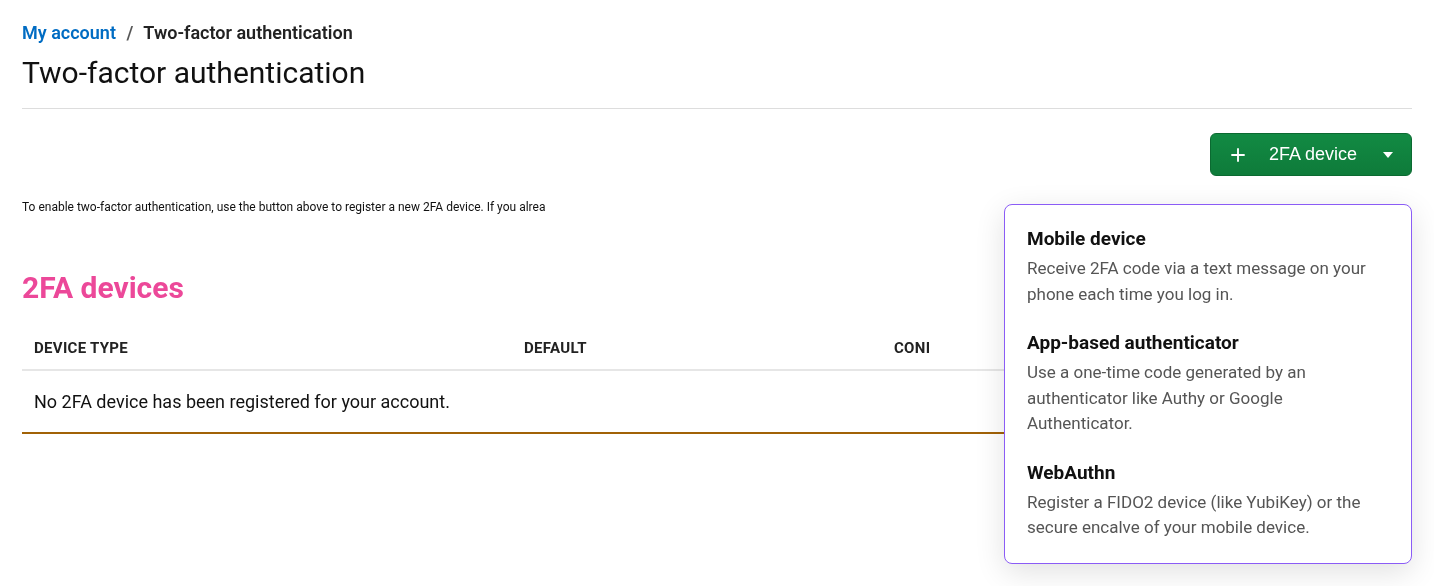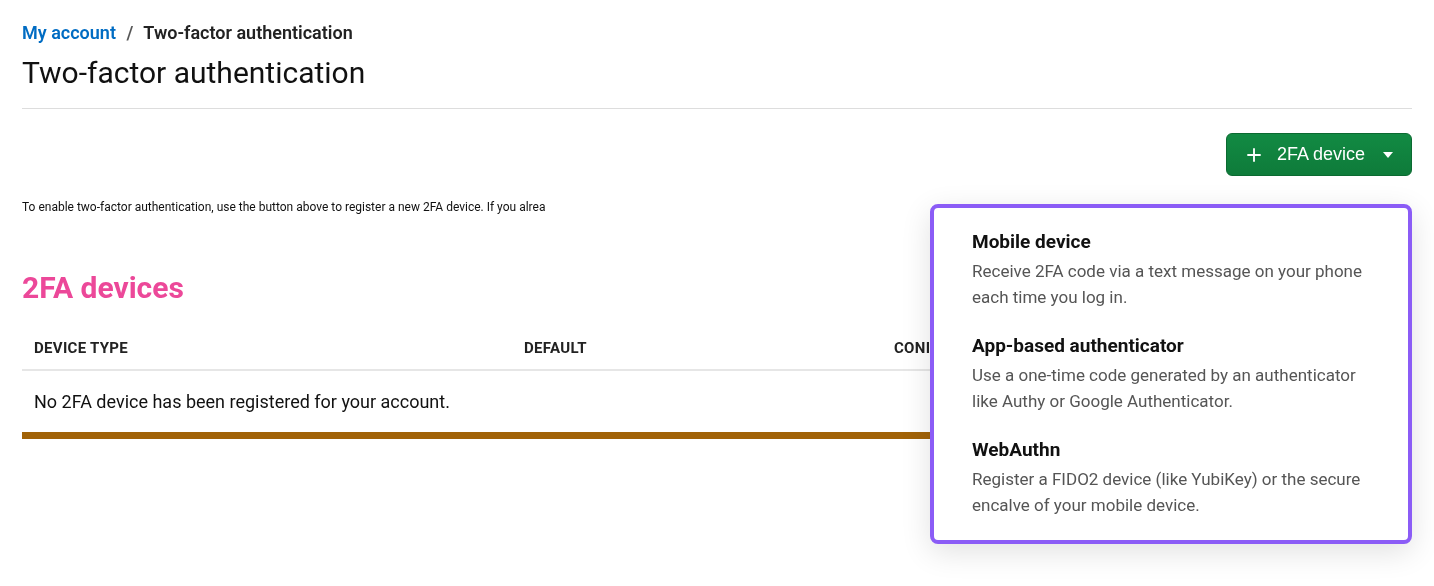--- a/index.html
+++ b/index.html
@@ -49,21 +49,21 @@
     .toolbar {
       display: flex;
       justify-content: flex-end;
       margin-bottom: 24px;
       position: relative;
       z-index: 2;
     }
     .btn-add {
       display: inline-flex;
       align-items: center;
-      gap: 14px;
+      gap: 22px;
       background: #0e7b3a;
       background: linear-gradient(#128a43, #0e7b3a);
       color: #fff;
       border: 1px solid #0b6a31;
       border-radius: 6px;
       padding: 10px 18px;
       font-size: 18px;
       font-weight: 400;
       cursor: pointer;
     }
@@ -76,26 +76,26 @@
       border-left: 5px solid transparent;
       border-right: 5px solid transparent;
       border-top: 6px solid #fff;
       display: inline-block;
       margin-left: 4px;
     }
     .dropdown {
       position: absolute;
       right: 22px;
       top: 204px;
-      width: 482px;
+      width: 408px;
       background: #fff;
-      border: 4px solid #8b5cf6;
+      border: 1px solid #8b5cf6;
       border-radius: 8px;
       box-shadow: 0 8px 30px rgba(0,0,0,0.12);
-      padding: 10px 16px;
+      padding: 10px 0;
       z-index: 5;
     }
     .dropdown-item {
       padding: 12px 22px;
       cursor: pointer;
     }
     .dropdown-item .title {
       font-size: 19px;
       font-weight: 700;
       color: #111;
@@ -140,21 +140,21 @@
       font-size: 15px;
       font-weight: 700;
       letter-spacing: 0.3px;
       color: #222;
       text-transform: uppercase;
     }
     .table-row-empty {
       padding: 20px 12px;
       font-size: 18px;
       color: #111;
-      border-bottom: 7px solid #a16207;
+      border-bottom: 2px solid #a16207;
     }
   </style>
 </head>
 <body>
 
 <div class="container">
   <div class="breadcrumb">
     <a href="#">My account</a>
     <span class="sep">/</span>
     <span class="current">Two-factor authentication</span>

